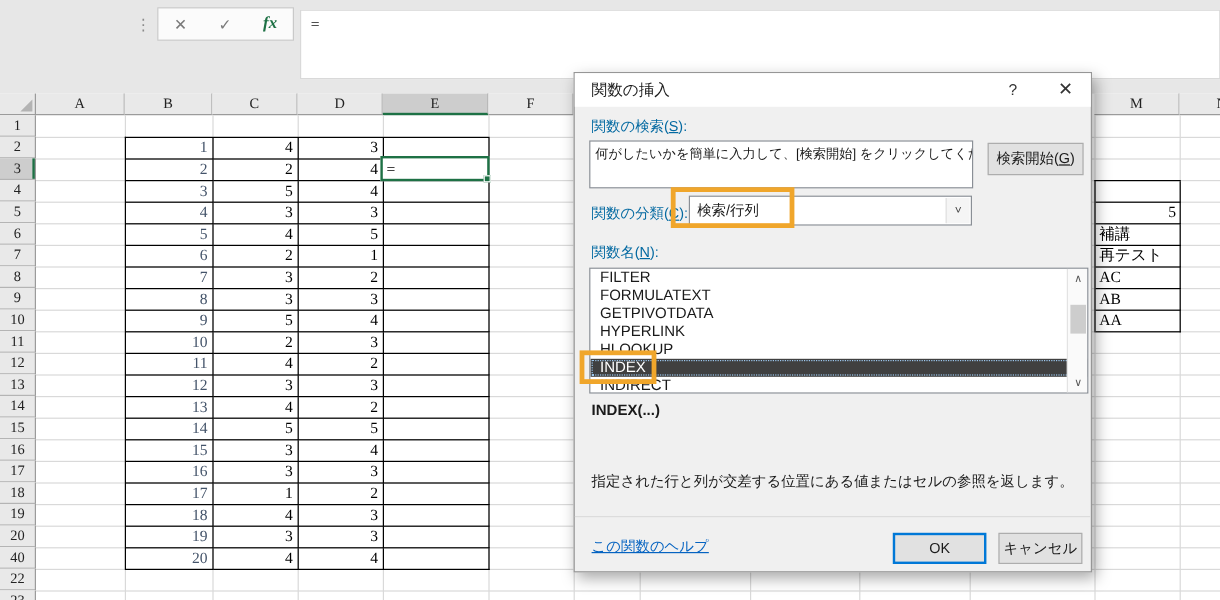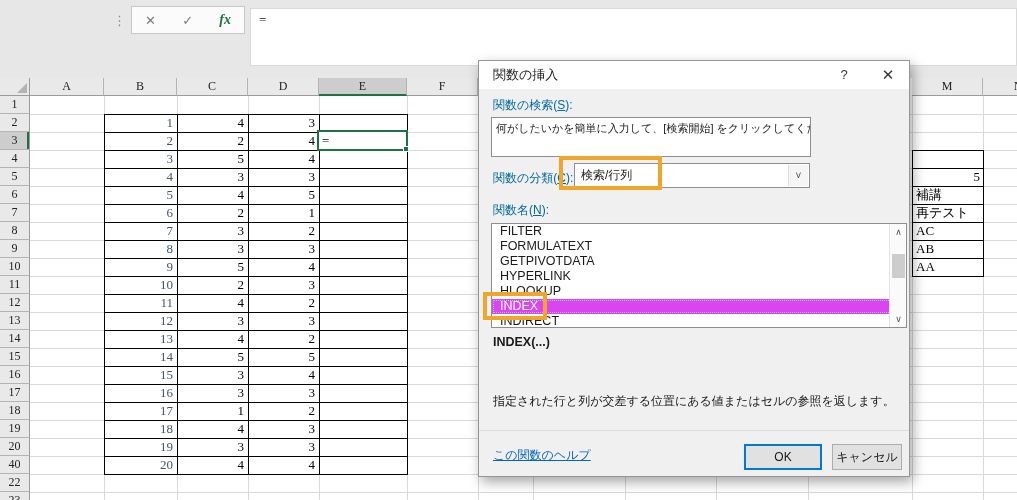--- a/index.html
+++ b/index.html
@@ -70,21 +70,21 @@
                border:1px solid #8a8f96; padding:3px 4px; font-size:11px; white-space:nowrap; overflow:hidden; color:#1a1a1a; }
   .btn { background:#e1e1e1; border:1px solid #adadad; text-align:center; font-size:12px; color:#1a1a1a; }
   .btn-search { position:absolute; left:344px; top:58px; width:80px; height:27px; line-height:25px; }
   .combo { position:absolute; left:95px; top:102px; width:236px; height:25px; background:#fff; border:1px solid #8a8f96; }
   .combo .val { position:absolute; left:6px; top:0; line-height:23px; font-size:12px; }
   .combo .dd { position:absolute; right:1px; top:1px; bottom:1px; width:20px; background:#f5f5f5;
                text-align:center; line-height:21px; color:#444; font-size:10px; border-left:1px solid #e0e0e0; }
   .listbox { position:absolute; left:12px; top:162px; width:416px; height:105px; background:#fff;
              border:1px solid #8a8f96; overflow:hidden; }
   .fitem { height:15px; line-height:15px; font-size:12.5px; padding-left:8px; color:#1a1a1a; }
-  .fitem.sel { background:#d946ef; color:#fff; outline:1px dotted #9cc7ee; outline-offset:-2px; }
+  .fitem.sel { background:#404040; color:#fff; outline:1px dotted #9cc7ee; outline-offset:-2px; }
   .lb-scroll { position:absolute; right:0; top:0; width:17px; height:103px; background:#fafafa; border-left:1px solid #e3e3e3; }
   .lb-scroll .up, .lb-scroll .dn { position:absolute; left:0; width:17px; height:16px; text-align:center;
                                    font-size:9px; color:#555; line-height:16px; }
   .lb-scroll .dn { bottom:0; }
   .lb-scroll .thumb { position:absolute; left:2px; top:30px; width:13px; height:24px; background:#cdcdcd; }
   .signature { position:absolute; left:14px; top:274px; font-weight:bold; font-size:12.5px; }
   .descr { position:absolute; left:14px; top:292px; font-size:12px;margin-top:40px; }
   .divider { position:absolute; left:0; right:0; top:369px; height:1px; background:#dcdcdc; }
   .helplink { position:absolute; left:14px; top:386px; font-size:12px; color:#0563C1; text-decoration:underline; }
   .btn-ok { position:absolute; left:265px; top:383px; width:78px; height:26px; line-height:22px; border:2px solid #0078D7; }
@@ -323,20 +323,21 @@
 
   <div class="dialog">
     <div class="dlg-title">
       <span class="t">関数の挿入</span>
       <span class="dlg-help-ic">?</span>
       <span class="dlg-close-ic">✕</span>
     </div>
 
     <div class="dlg-label" style="left:14px; top:36px;"><span>関数の検索(</span><u>S</u><span>):</span></div>
     <div class="searchbox">何がしたいかを簡単に入力して、[検索開始] をクリックしてください。</div>
+    <div class="btn btn-search"><span>検索開始(</span><u>G</u><span>)</span></div>
 
     <div class="dlg-label" style="left:14px; top:109px;"><span>関数の分類(</span><u>C</u><span>):</span></div>
     <div class="combo">
       <span class="val">検索/行列</span>
       <span class="dd">˅</span>
     </div>
 
     <div class="dlg-label" style="left:14px; top:141px;"><span>関数名(</span><u>N</u><span>):</span></div>
     <div class="listbox">
       <div id="fnlist">

